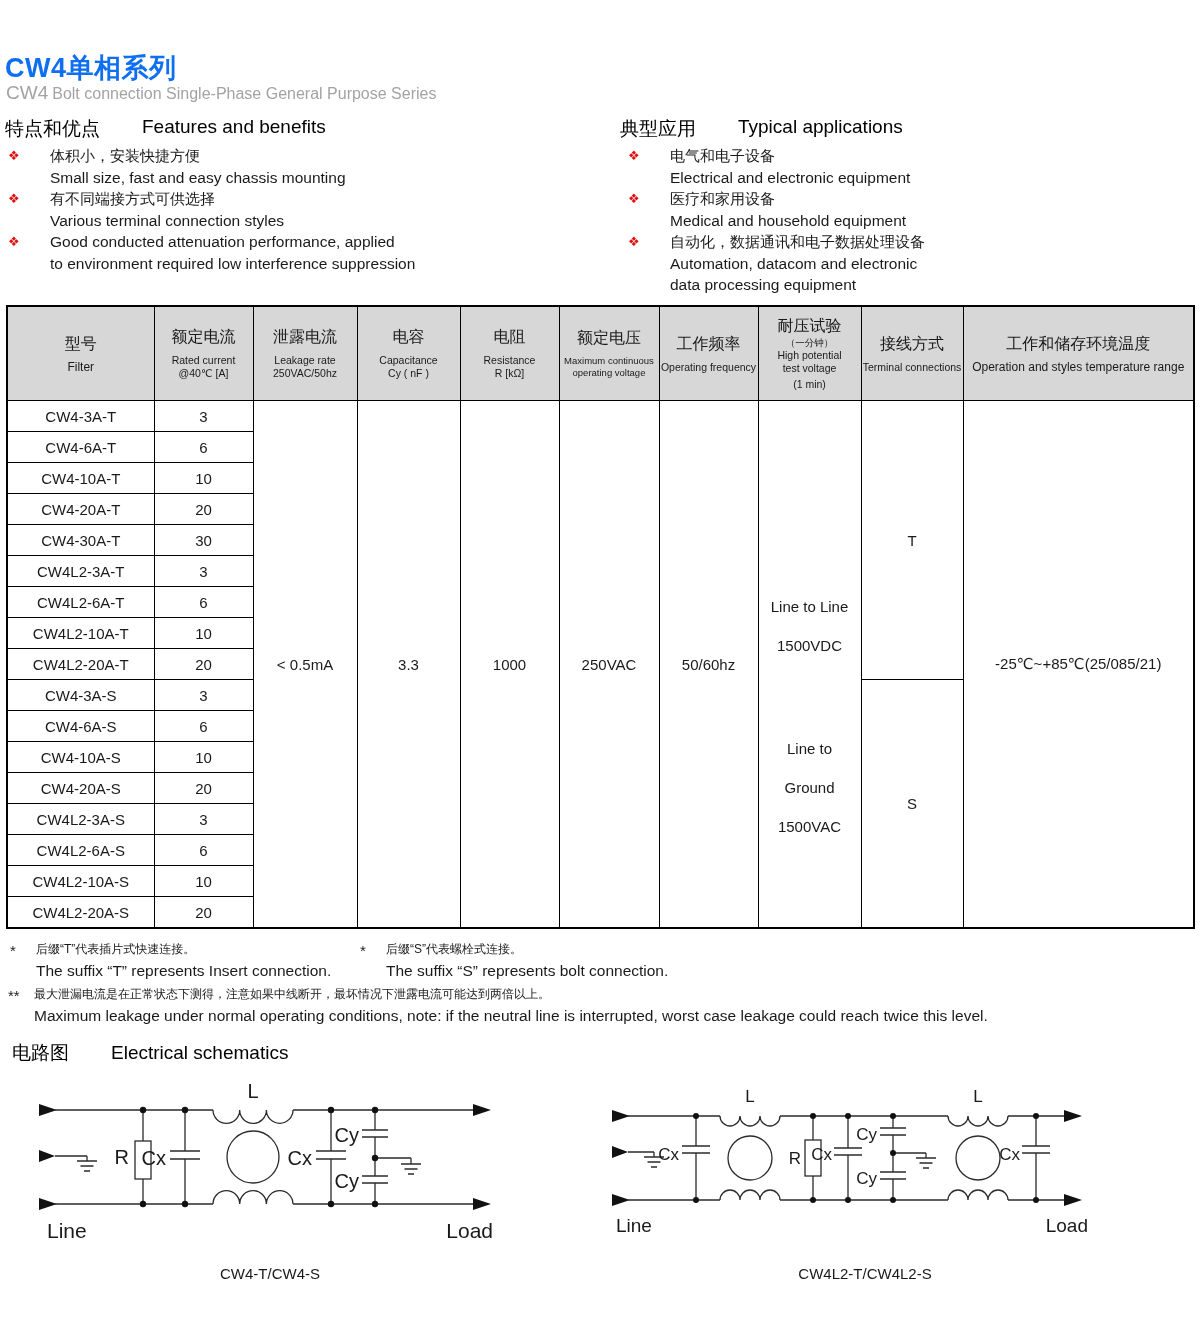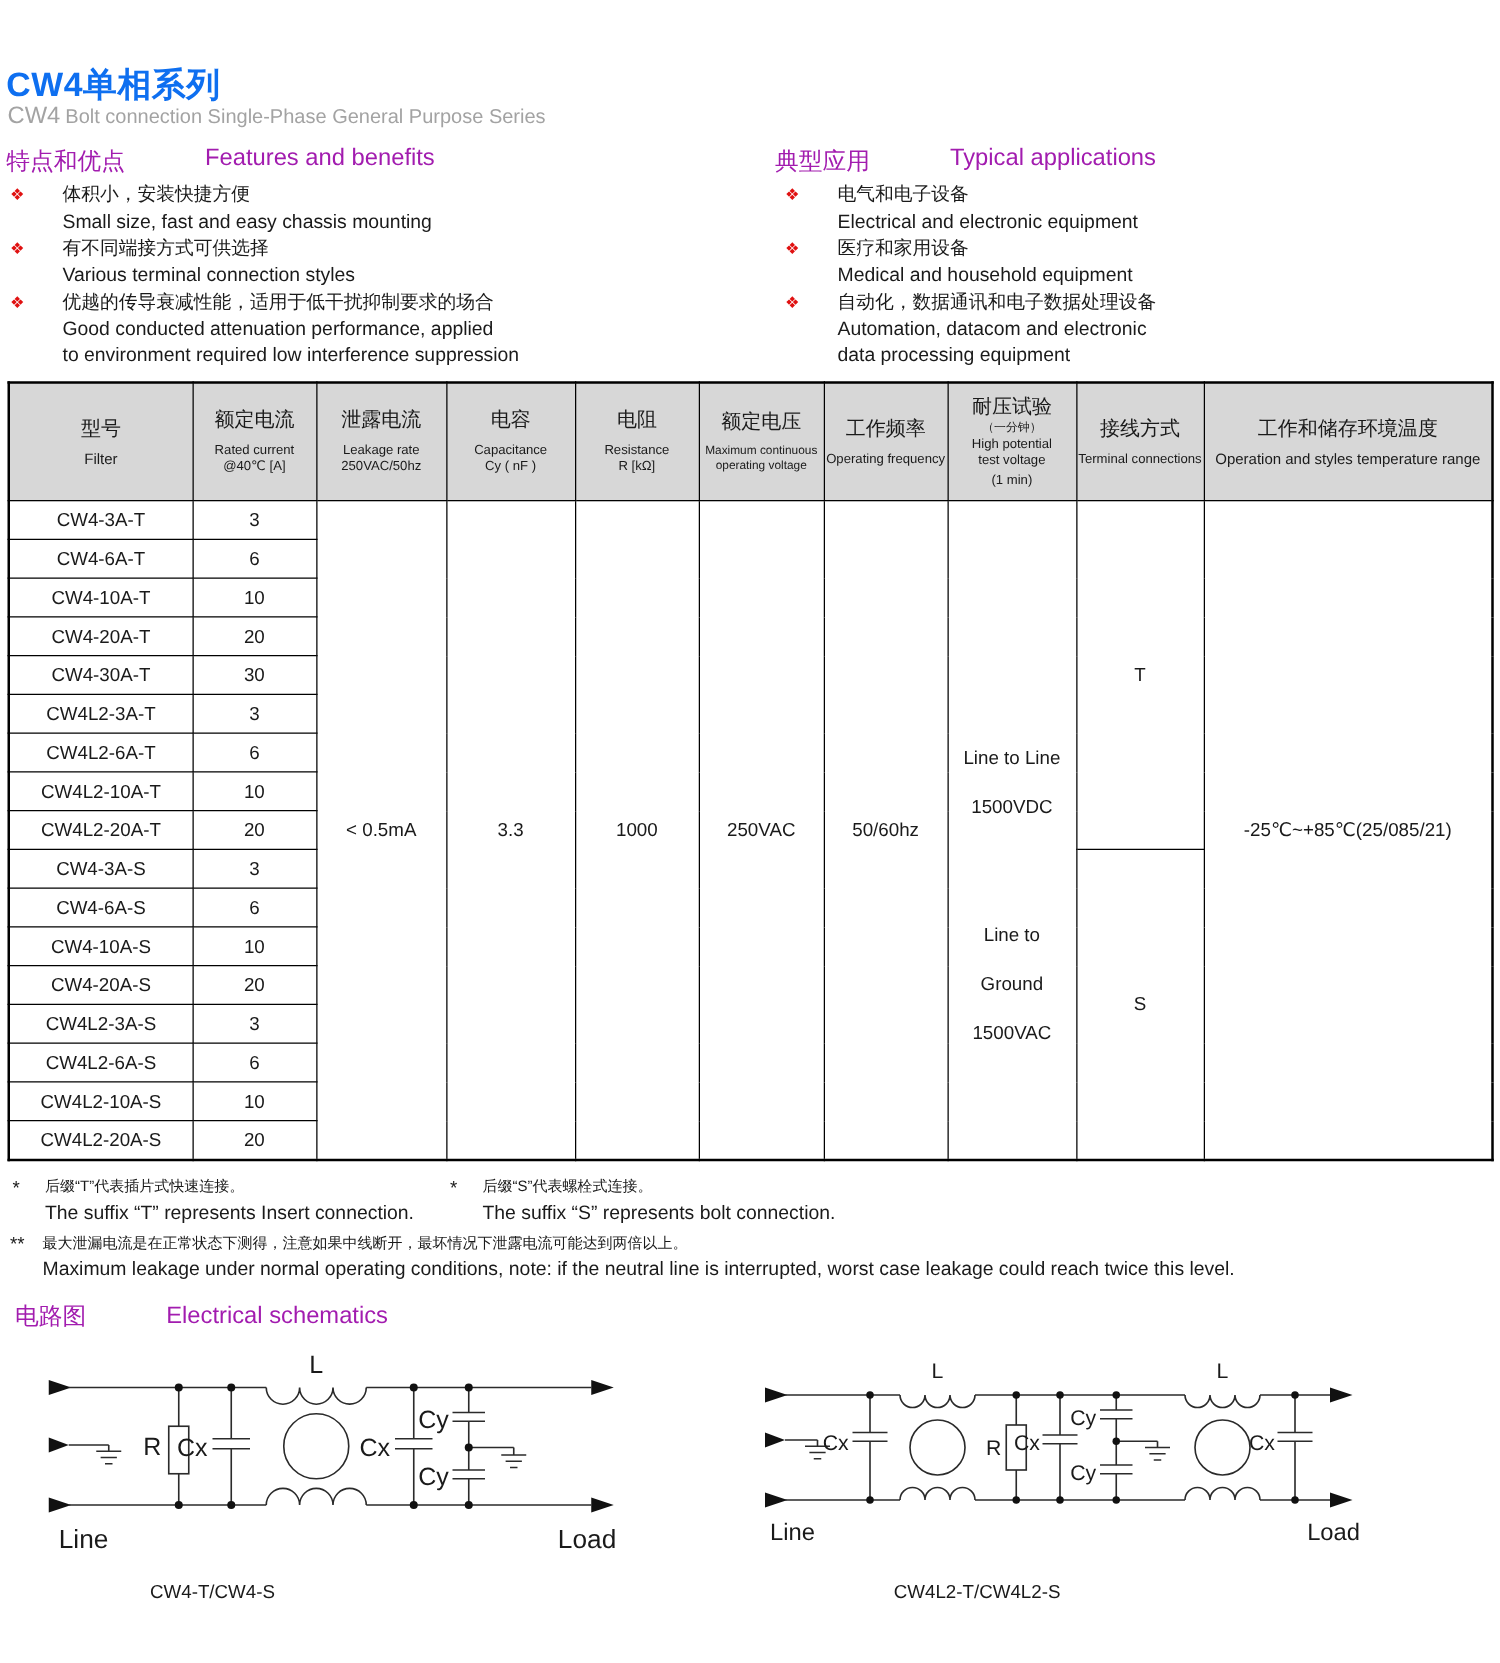--- a/index.html
+++ b/index.html
@@ -9,21 +9,21 @@
   html,body{margin:0;padding:0;background:#fff;}
   .page{position:relative;width:1200px;height:1330px;background:#fff;overflow:hidden;
         font-family:"Liberation Sans","DejaVu Sans",sans-serif;color:var(--text);}
 
   
   .title{position:absolute;left:5px;top:50px;font-size:27px;font-weight:700;color:var(--accent);letter-spacing:.5px;}
   .subtitle{position:absolute;left:6px;top:82px;color:var(--subtitle);white-space:nowrap;}
   .subtitle .big{font-size:19px;} .subtitle .rest{font-size:16px;margin-left:4px;}
 
   
-  .sec-heading{position:absolute;display:flex;gap:64px;font-size:19px;color:#a21caf;white-space:nowrap;}
+  .sec-heading{position:absolute;display:flex;gap:42px;font-size:19px;color:#000000;white-space:nowrap;}
   #features-heading{left:5px;top:116px;}
   #applications-heading{left:620px;top:116px;}
   #schem-heading{left:12px;top:1040px;align-items:center;}
 
   
   .bullets{position:absolute;display:flex;flex-direction:column;}
   #features-list{left:8px;top:145px;width:600px;}
   #applications-list{left:628px;top:145px;width:560px;}
   .bullet-item{display:flex;align-items:flex-start;}
   .diamond{flex:0 0 42px;color:var(--bullet);font-size:13px;line-height:21.5px;}
@@ -62,21 +62,21 @@
   
   .schem{position:absolute;}
   #schem-left{left:35px;top:1080px;}
   #schem-right{left:608px;top:1080px;}
   .schem path,.schem line,.schem circle,.schem polyline{stroke:#2b2b2b;stroke-width:1.3;fill:none;}
   .schem rect{stroke:#2b2b2b;stroke-width:1.3;fill:#fff;}
   .schem .dot{fill:#111;stroke:none;}
   .schem .arrow{fill:#111;stroke:none;}
   .schem text{fill:#1a1a1a;stroke:none;font-family:"Liberation Sans","DejaVu Sans",sans-serif;}
   .lbl{font-size:20px;} .lbl-sm{font-size:17px;} .lbl-io{font-size:21px;} .lbl-io-sm{font-size:19px;}
-  .caption{position:absolute;top:1265px;width:300px;text-align:left;font-size:15px;}
+  .caption{position:absolute;top:1265px;width:300px;text-align:center;font-size:15px;}
   #caption-left{left:120px;} #caption-right{left:715px;}
 </style>
 </head>
 <body>
 
 <div class="page">
 
   <div class="title">CW4单相系列</div>
   <div class="subtitle">
     <span class="big">CW4</span><span class="rest">Bolt connection Single-Phase General Purpose Series</span>
@@ -97,21 +97,20 @@
     <div class="bullet-item">
       <span class="diamond">❖</span>
       <div class="b-text">
           <div class="b-zh">有不同端接方式可供选择</div>
           <div class="b-en">Various terminal connection styles</div>
         </div>
     </div>
     <div class="bullet-item">
       <span class="diamond">❖</span>
       <div class="b-text">
-          <div class="b-zh">优越的传导衰减性能，适用于低干扰抑制要求的场合</div>
           <div class="b-en">Good conducted attenuation performance, applied</div>
           <div class="b-en">to environment required low interference suppression</div>
         </div>
     </div>
   </div>
 
   <div class="sec-heading" id="applications-heading">
     <span>典型应用</span>
     <span>Typical applications</span>
   </div>

